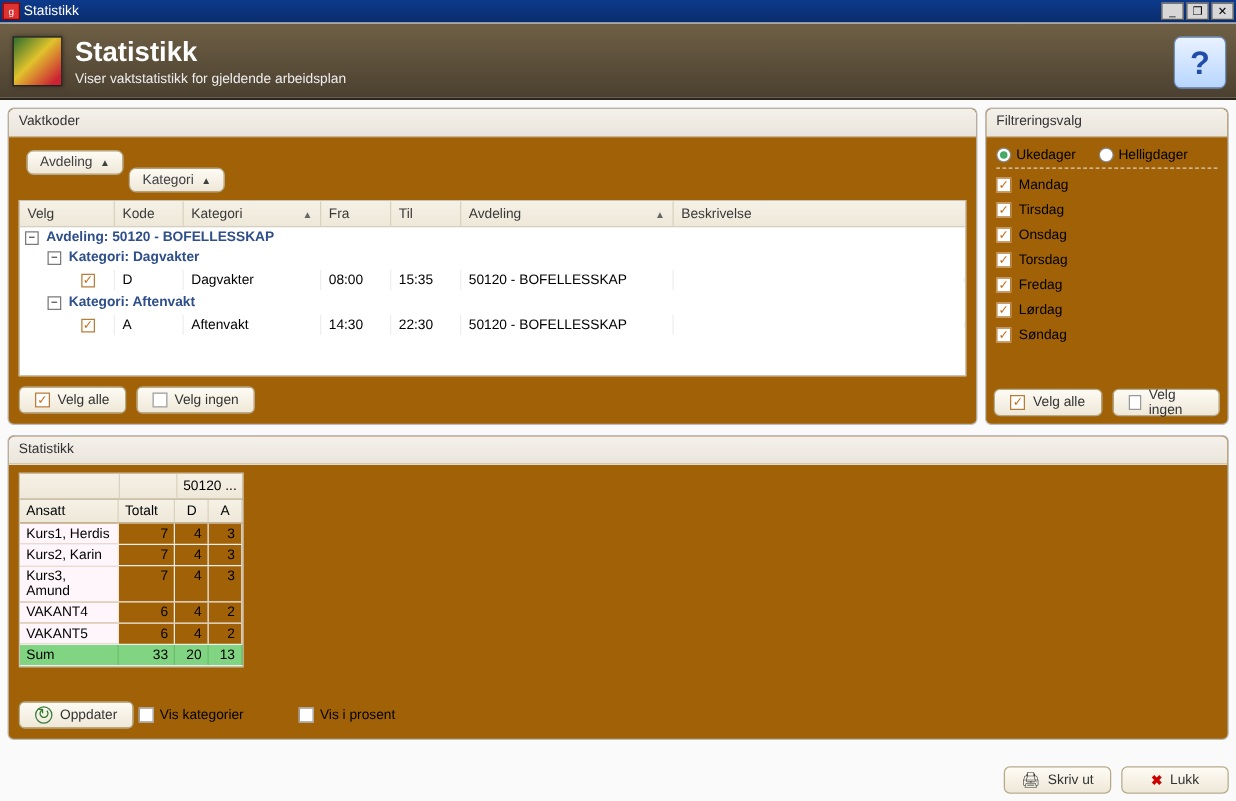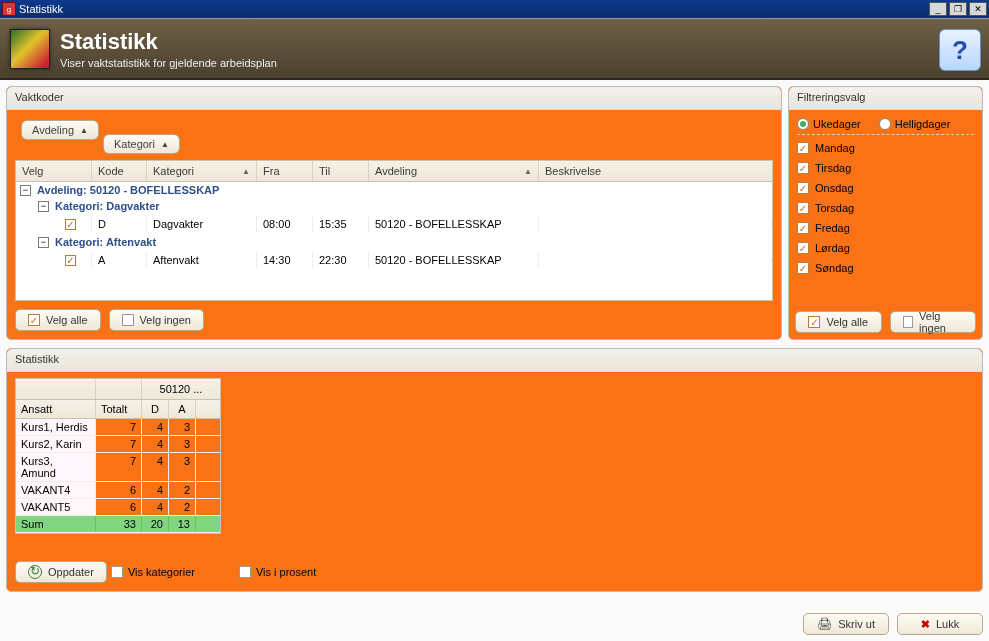--- a/index.html
+++ b/index.html
@@ -8,21 +8,21 @@
   .titlebar .tb-icon { width:14px; height:14px; background:#d33; border:1px solid #800; margin-right:3px; font-size:8px; display:flex; align-items:center; justify-content:center; color:#fff;}
   .titlebar .spacer { flex:1; }
   .win-btn { width:18px; height:14px; background:#d7d7d7; border:1px solid #555; margin-left:2px; display:flex; align-items:center; justify-content:center; color:#000; font-size:9px; cursor:pointer;}
   .header { height:62px; background:linear-gradient(#6f6045,#4b4030); display:flex; align-items:center; padding:0 10px; color:#fff; position:relative; border-top:1px solid #999; border-bottom:2px solid #2d261a;}
   .header .logo { width:40px; height:40px; background:linear-gradient(135deg,#2c6e2c 0%,#e0c22c 45%,#c23 90%); border:1px solid #222; margin-right:10px; box-shadow:0 0 4px rgba(0,0,0,.5);}
   .header h1 { margin:0; font-size:22px; font-weight:bold; color:#fff;}
   .header .sub { font-size:11px; color:#eee; margin-top:2px;}
   .help-btn { position:absolute; right:8px; top:10px; width:42px; height:42px; background:linear-gradient(#e9f2ff,#b8d6ff); border:1px solid #6a8fc4; border-radius:6px; display:flex; align-items:center; justify-content:center; cursor:pointer;}
   .help-btn span { font-size:26px; font-weight:bold; color:#1f4da8;}
   .body { position:absolute; top:80px; left:0; right:0; bottom:0; padding:6px; background:#fafafa;}
-  .panel { border:1px solid #bbb; border-radius:5px; background:#f97316; }
+  .panel { border:1px solid #bbb; border-radius:5px; background:#a16207; }
   .panel > .panel-title { padding:4px 8px 6px 8px; color:#333; background:linear-gradient(#f4f1eb,#eae5db); border-radius:5px 5px 0 0; border-bottom:1px solid #e0dbd0;}
   .row1 { display:flex; gap:6px; }
   .vaktkoder { flex:1; height:254px; display:flex; flex-direction:column;}
   .filter { width:195px; height:254px; display:flex; flex-direction:column;}
   .vaktkoder .body-area { padding:6px 8px 8px 8px; flex:1; display:flex; flex-direction:column;}
   .pill-btn { display:inline-flex; align-items:center; border:1px solid #b5a988; border-radius:6px; padding:3px 10px 3px 10px; background:linear-gradient(#fdfbf5,#efe8d8); cursor:pointer; color:#404040; margin-right:6px;}
   .pill-btn .tri { margin-left:6px; font-size:8px;}
   .group-btns { margin-bottom:4px; height:40px; position:relative;}
   #kategori-btn { position:absolute; top:18px; left:88px;}
   #avdeling-btn { position:absolute; top:4px; left:6px;}
@@ -42,21 +42,21 @@
   .bottom-btns { display:flex; gap:8px; padding-top:8px;}
   .bottom-btns-right { display:flex; gap:8px; padding:6px 6px;}
   .btn { display:inline-flex; align-items:center; justify-content:center; gap:6px; border:1px solid #b5a988; border-radius:5px; background:linear-gradient(#fdfbf4,#efe8d8); height:22px; padding:0 12px; cursor:pointer; color:#333;}
   .filter .body-area { padding:6px 8px; flex:1; display:flex; flex-direction:column; gap:6px;}
   .radio-row { display:flex; gap:18px; align-items:center; padding:2px 0 4px 0; border-bottom:1px dashed #ddd0b8;}
   .radio { width:12px; height:12px; border:1px solid #888; border-radius:50%; background:#fff; display:inline-flex; align-items:center; justify-content:center; margin-right:4px; cursor:pointer;}
   .radio.checked::after { content:""; width:6px; height:6px; border-radius:50%; background:#4a6; }
   .day-row { display:flex; align-items:center; gap:6px; padding:1px 0;}
   .stat-panel { margin-top:8px; height:244px; display:flex; flex-direction:column;}
   .stat-body { padding:6px 8px 8px 8px; flex:1; display:flex; flex-direction:column;}
-  .stat-grid { border:1px solid #c9c2b0; width:206px; }
+  .stat-grid { border:1px solid #c9c2b0; width:180px; }
   .sg-head1 { display:flex; background:linear-gradient(#f6f1e6,#eee8d9); border-bottom:1px solid #c9c2b0;}
   .sg-head1 .c1{width:80px;border-right:1px solid #d9d2bf;height:20px}
   .sg-head1 .c2{width:46px;border-right:1px solid #d9d2bf;height:20px}
   .sg-head1 .c3{flex:1;height:20px; display:flex; align-items:center; justify-content:center;}
   .sg-head2 { display:flex; background:linear-gradient(#f6f1e6,#eee8d9); border-bottom:1px solid #c9c2b0;align-items:center;}
   .sg-head2 > div { padding:3px 5px; border-right:1px solid #d9d2bf;}
   .ca{width:80px}.cb{width:46px;text-align:right}.cc{width:27px;text-align:right}.cd{width:27px;text-align:right;border-right:none}
   .sg-row { display:flex; border-bottom:1px solid #eee;}
   .sg-row > div { padding:2px 5px; border-right:1px solid #eee;}
   .sg-row .cb,.sg-row .cc,.sg-row .cd{ text-align:right;}

